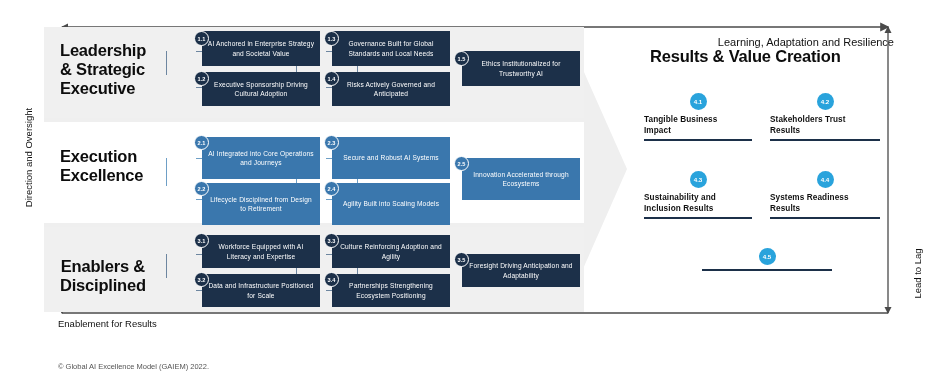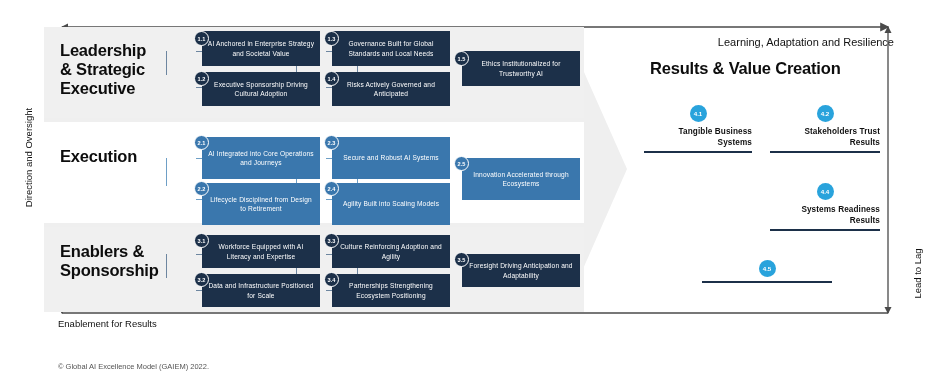--- a/index.html
+++ b/index.html
@@ -40,24 +40,24 @@
   .badge{position:absolute;width:15px;height:15px;border-radius:50%;
          display:flex;align-items:center;justify-content:center;
          color:#fff;font-size:5.6px;font-weight:bold;z-index:5;
          border:1px solid #ffffff;box-sizing:border-box;}
   .badge.dark{background:#1c3049;}
   .badge.mid{background:#3a77ad;}
   .conn{position:absolute;background:#6d86a0;}
   .conn.mid{background:#6e9fc6;}
 
   
-  .results{position:absolute;left:640px;top:39px;width:252px;height:232px;}
+  .results{position:absolute;left:640px;top:27px;width:252px;height:232px;}
   .results-title{position:absolute;left:10px;top:20px;font-weight:bold;
                  font-size:16.5px;color:#0d0d0d;letter-spacing:-0.2px;white-space:nowrap;}
-  .res{position:absolute;text-align:right;}
+  .res{position:absolute;text-align:left;}
   .res-badge{width:17px;height:17px;border-radius:50%;background:#29a3dc;
              color:#fff;font-size:6.2px;font-weight:bold;margin:0 auto 4px;
              display:flex;align-items:center;justify-content:center;}
   .res-label{font-size:8.2px;font-weight:bold;line-height:11px;color:#111;
              letter-spacing:0.1px;}
   .res-rule{height:1.6px;background:#1c3049;margin-top:3px;}
 
   
   .footer{position:absolute;left:58px;top:362px;font-size:7.5px;color:#555;}
 </style>
@@ -101,26 +101,27 @@
     <div class="band band1 shaded"></div>
     <div class="band-title" style="top:14px;">
       <div>Leadership</div>
       <div>&amp; Strategic</div>
       <div>Executive</div>
     </div>
 
     <div class="band band2 plain"></div>
     <div class="band-title" style="top:120px;">
       <div>Execution</div>
+      <div>Excellence</div>
     </div>
 
     <div class="band band3 shaded"></div>
-    <div class="band-title" style="top:215px;">
+    <div class="band-title" style="top:230px;text-align:center;">
       <div>Enablers &amp;</div>
-      <div>Sponsorship</div>
+      <div>Disciplined</div>
     </div>
 
     <div class="conn" style="left:152px;top:24px;width:30px;height:1.2px;"></div>
     <div class="conn" style="left:122px;top:24px;width:1.2px;height:24px;"></div>
     <div class="conn" style="left:152px;top:60px;width:30px;height:1.2px;"></div>
     <div class="conn" style="left:282px;top:24px;width:32px;height:1.2px;"></div>
     <div class="conn" style="left:252px;top:24px;width:1.2px;height:24px;"></div>
     <div class="conn" style="left:282px;top:60px;width:32px;height:1.2px;"></div>
     <div class="conn" style="left:313px;top:24px;width:1.2px;height:37px;"></div>
 
@@ -216,34 +217,42 @@
     <div class="badge dark" style="left:410px;top:225px;">3.5</div>
   </div>
 
   <div class="results">
     <div class="results-title">Results &amp; Value Creation</div>
 
     <div class="res" style="left:4px;top:66px;width:108px;">
       <div class="res-badge">4.1</div>
       <div class="res-label">
         <div>Tangible Business</div>
-        <div>Systems</div>
+        <div>Impact</div>
       </div>
       <div class="res-rule"></div>
     </div>
 
     <div class="res" style="left:130px;top:66px;width:110px;">
       <div class="res-badge">4.2</div>
       <div class="res-label">
         <div>Stakeholders Trust</div>
         <div>Results</div>
       </div>
       <div class="res-rule"></div>
     </div>
 
+    <div class="res" style="left:4px;top:144px;width:108px;">
+      <div class="res-badge">4.3</div>
+      <div class="res-label">
+        <div>Sustainability and</div>
+        <div>Inclusion Results</div>
+      </div>
+      <div class="res-rule"></div>
+    </div>
 
     <div class="res" style="left:130px;top:144px;width:110px;">
       <div class="res-badge">4.4</div>
       <div class="res-label">
         <div>Systems Readiness</div>
         <div>Results</div>
       </div>
       <div class="res-rule"></div>
     </div>
 

